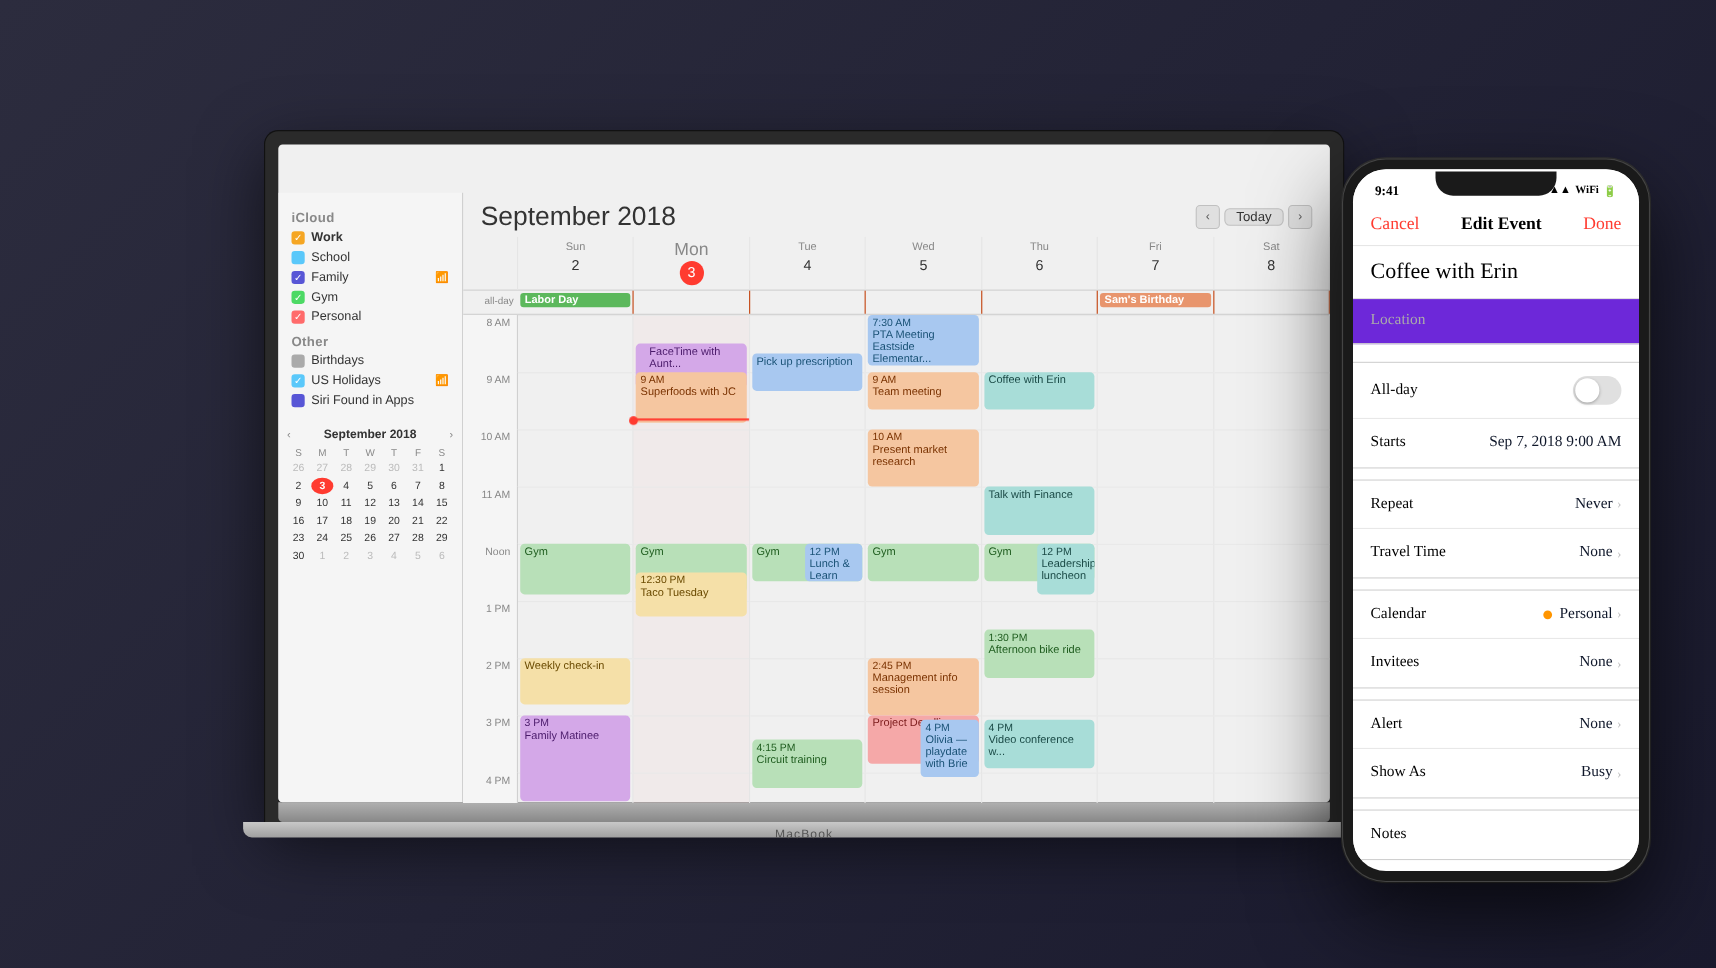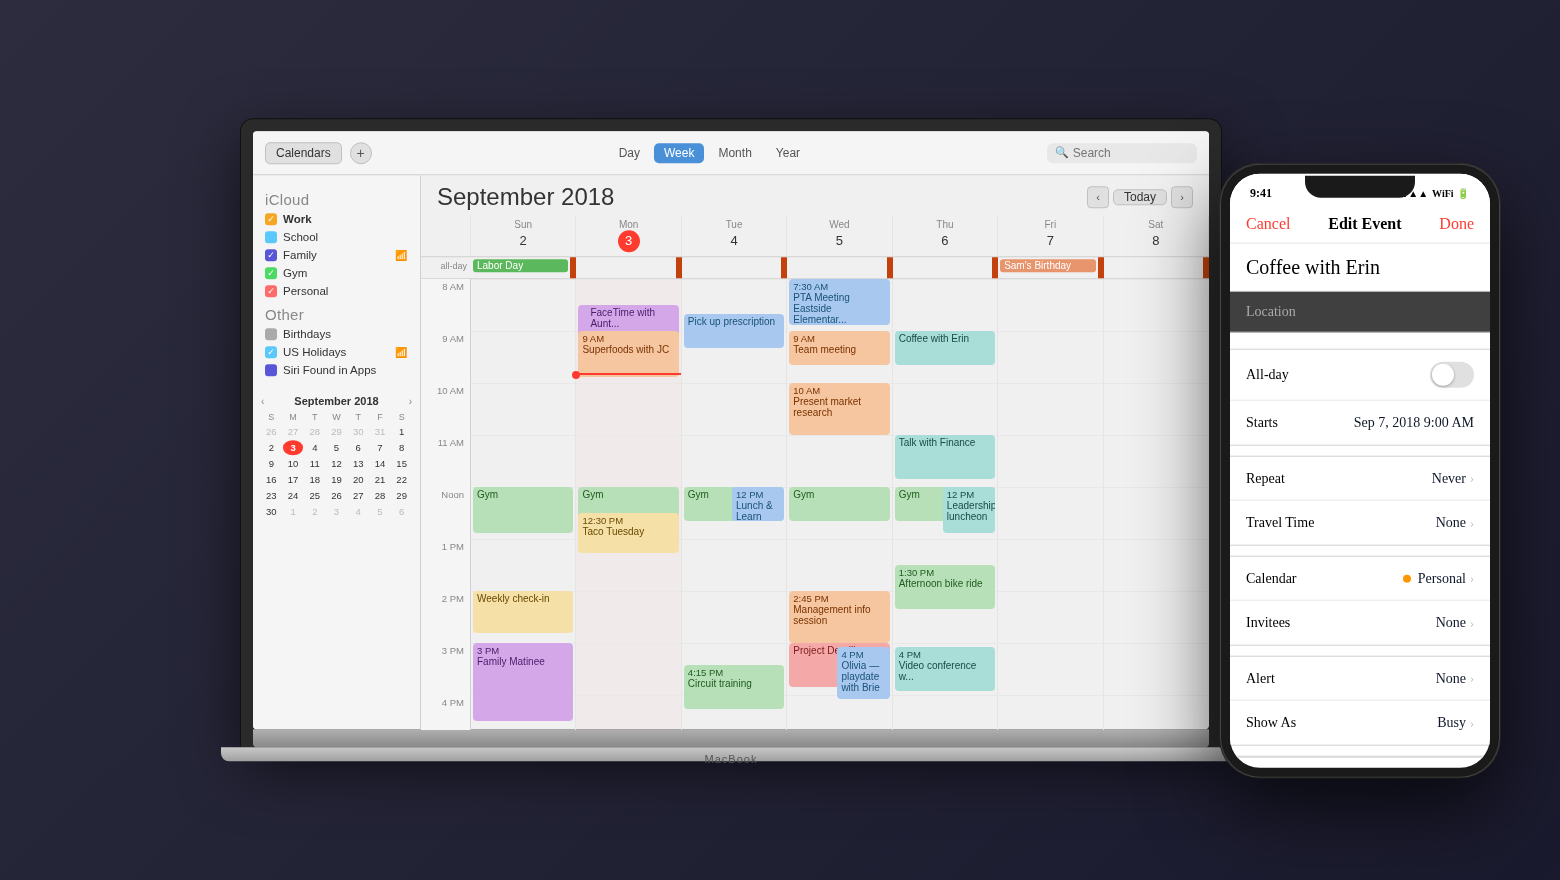--- a/index.html
+++ b/index.html
@@ -179,22 +179,22 @@
       min-width: 168px;
       background: #f5f5f5;
       border-right: 1px solid #d0d0d0;
       padding: 10px 0;
       overflow-y: auto;
       font-size: 11.5px;
     }
 
     .sidebar-section-label {
       color: #888;
-      font-size: 15px;
-      font-weight: 400;
+      font-size: 12px;
+      font-weight: 700;
       padding: 6px 12px 2px;
       letter-spacing: 0.3px;
     }
 
     .sidebar-item {
       display: flex;
       align-items: center;
       padding: 3px 12px;
       cursor: pointer;
       gap: 6px;
@@ -380,22 +380,23 @@
     }
 
     .allday-label {
       font-size: 9px;
       color: #888;
       text-align: right;
       padding: 4px 4px 0 0;
     }
 
     .allday-cell {
-      border-right: 6px solid #c2410c;
+      border-right: 1px solid #c2410c;
       padding: 2px;
+      font-weight: bold;
     }
 
     .allday-event {
       background: #4caf50;
       color: white;
       font-size: 10px;
       border-radius: 3px;
       padding: 1px 4px;
       white-space: nowrap;
       overflow: hidden;
@@ -623,21 +624,21 @@
       padding: 12px 16px;
       background: white;
       border-bottom: 1px solid #e0e0e0;
       width: 100%;
     }
 
     .iphone-location {
       font-size: 14px;
       color: #aaa;
       padding: 12px 16px;
-      background: #404040;
+      background: #6d28d9;
       border-bottom: 1px solid #d0d0d0;
       margin-bottom: 16px;
     }
     .dot-indicator {
       width: 8px;
       height: 8px;
       border-radius: 50%;
       background: #ff9500;
       margin-right: 4px;
     }
@@ -646,36 +647,20 @@
 <body>
 
 <div class="scene">
 
   <div class="macbook">
     <div class="macbook-screen-bezel">
       <div class="macbook-screen">
 
         <div class="calendar-app">
 
-          <div class="toolbar">
-            <button class="toolbar-calendars-btn">Calendars</button>
-            <button class="toolbar-add-btn">+</button>
-            <div class="toolbar-spacer"></div>
-            <div class="toolbar-view-btns">
-              <button class="view-btn">Day</button>
-              <button class="view-btn active">Week</button>
-              <button class="view-btn">Month</button>
-              <button class="view-btn">Year</button>
-            </div>
-            <div class="toolbar-spacer2"></div>
-            <div class="toolbar-search">
-              <span style="color:#888;font-size:11px;">🔍</span>
-              <input type="text" placeholder="Search" style="">
-            </div>
-          </div>
 
           <div class="app-body">
 
             <div class="sidebar">
               <div class="sidebar-section-label">iCloud</div>
 
               <div class="sidebar-item">
                 <div class="cal-check" style="background:#f5a623;">✓</div>
                 <span class="sidebar-item-name active">Work</span>
               </div>
@@ -795,21 +780,21 @@
 
               <div class="week-grid">
 
                 <div class="week-header">
                   <div class="week-header-cell"></div>
                   <div class="week-header-cell">
                     <div style="font-size:10px;color:#888;">Sun</div>
                     <div class="day-num">2</div>
                   </div>
                   <div class="week-header-cell">
-                    <div style="font-size:10px;color:#888;">Mon</div>
+                    <div style="font-size:16px;color:#888;">Mon</div>
                     <div class="day-num today">3</div>
                   </div>
                   <div class="week-header-cell">
                     <div style="font-size:10px;color:#888;">Tue</div>
                     <div class="day-num">4</div>
                   </div>
                   <div class="week-header-cell">
                     <div style="font-size:10px;color:#888;">Wed</div>
                     <div class="day-num">5</div>
                   </div>
@@ -1157,19 +1142,22 @@
             <span class="iphone-chevron">›</span>
           </div>
           <div class="iphone-field">
             <span class="iphone-field-label">Show As</span>
             <span class="iphone-field-value">Busy</span>
             <span class="iphone-chevron">›</span>
           </div>
         </div>
 
         <div class="iphone-field-group">
+          <div class="iphone-field">
+            <span class="iphone-field-label">Notes</span>
+          </div>
         </div>
 
       </div>
     </div>
   </div>
 
 </div>
 
 </body></html>

